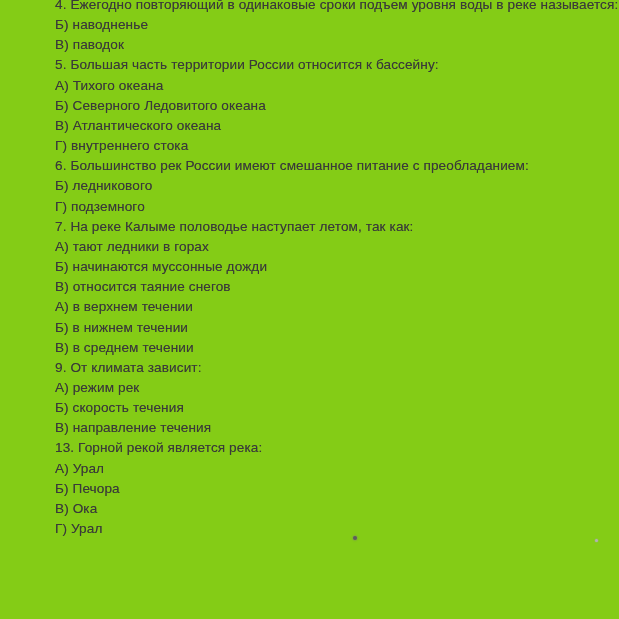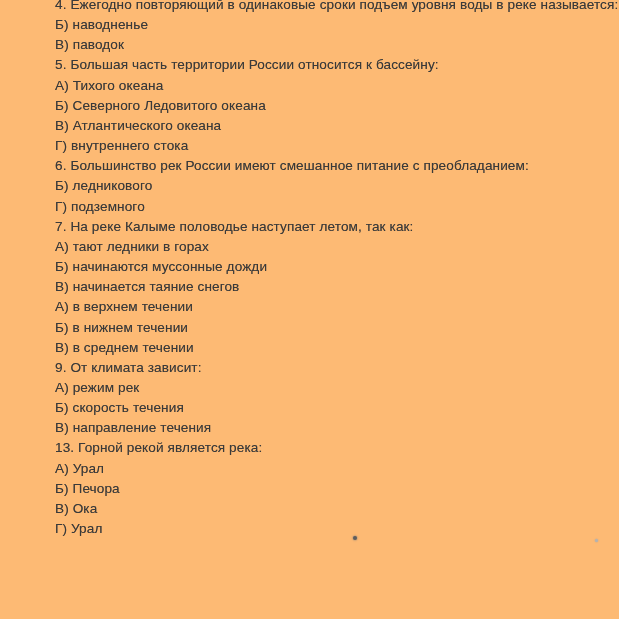--- a/index.html
+++ b/index.html
@@ -10,21 +10,21 @@
     width: 619px;
     height: 619px;
     overflow: hidden;
     background: #fcfcfc;
     font-family: "Liberation Sans", "DejaVu Sans", sans-serif;
   }
   .page {
     position: relative;
     width: 619px;
     height: 619px;
-    background: #fdba74;
+    background: #84cc16;
     overflow: hidden;
   }
   .lines {
     position: absolute;
     top: -5px;
     left: 55px;
     right: 4px;
     filter: blur(0.3px);
   }
   .line {
@@ -68,21 +68,21 @@
       <div class="line">А) Тихого океана</div>
       <div class="line">Б) Северного Ледовитого океана</div>
       <div class="line">В) Атлантического океана</div>
       <div class="line">Г) внутреннего стока</div>
       <div class="line">6. Большинство рек России имеют смешанное питание с преобладанием:</div>
       <div class="line">Б) ледникового</div>
       <div class="line">Г) подземного</div>
       <div class="line">7. На реке Калыме половодье наступает летом, так как:</div>
       <div class="line">А) тают ледники в горах</div>
       <div class="line">Б) начинаются муссонные дожди</div>
-      <div class="line">В) начинается таяние снегов</div>
+      <div class="line">В) относится таяние снегов</div>
       <div class="line">А) в верхнем течении</div>
       <div class="line">Б) в нижнем течении</div>
       <div class="line">В) в среднем течении</div>
       <div class="line">9. От климата зависит:</div>
       <div class="line">А) режим рек</div>
       <div class="line">Б) скорость течения</div>
       <div class="line">В) направление течения</div>
       <div class="line">13. Горной рекой является река:</div>
       <div class="line">А) Урал</div>
       <div class="line">Б) Печора</div>

